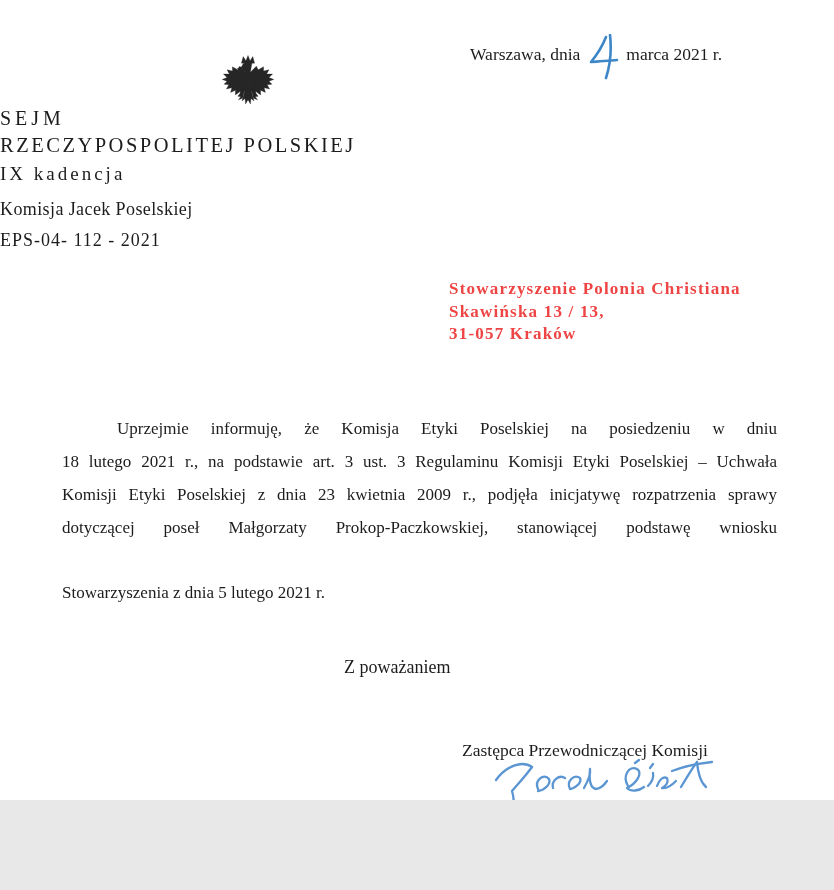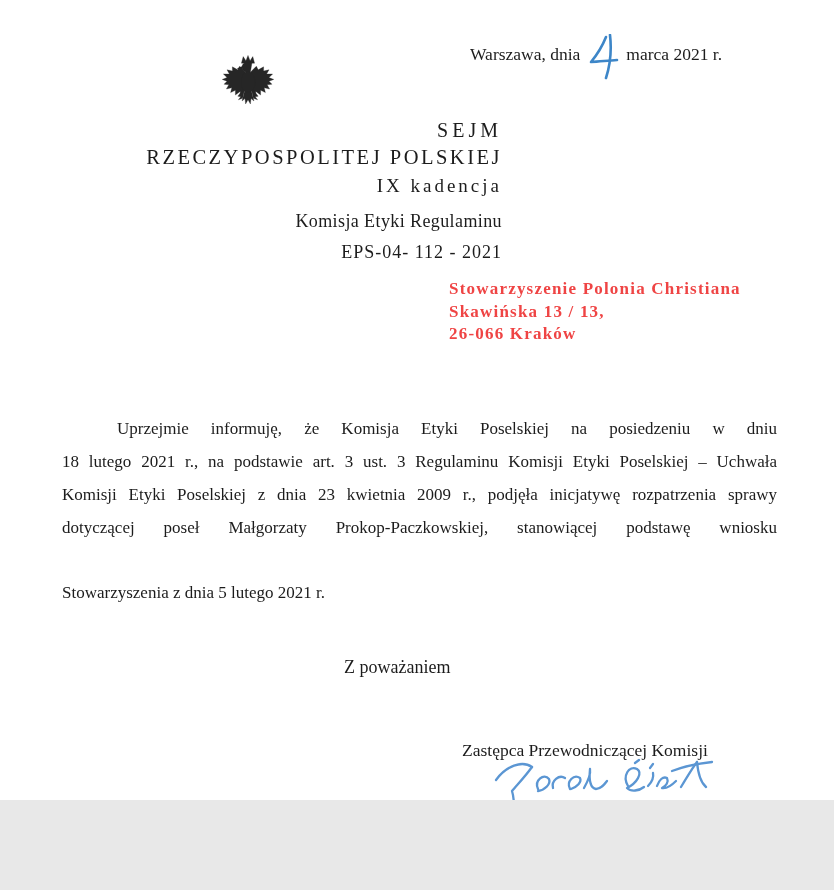--- a/index.html
+++ b/index.html
@@ -35,23 +35,23 @@
   .emblem {
     position: absolute;
     left: 218px;
     top: 54px;
     width: 60px;
     height: 58px;
   }
   .letterhead {
     position: absolute;
     left: 0;
-    top: 118px;
+    top: 106px;
     width: 502px;
-    text-align: right;
+    text-align: left;
   }
   .lh-sejm      { font-size: 20px; letter-spacing: 4px;   line-height: 25px; }
   .lh-republic  { font-size: 20.5px; letter-spacing: 2.5px; line-height: 29px; }
   .lh-term      { font-size: 19px; letter-spacing: 3px;   line-height: 27px; }
   .lh-committee { font-size: 18px; letter-spacing: 0.4px; margin-top: 10px; line-height: 24px; }
   .lh-ref       { font-size: 18px; letter-spacing: 1px;   margin-top: 7px;  line-height: 24px; }
 
   
   .recipient {
     position: absolute;
@@ -141,28 +141,28 @@
 
       <path d="M40 61 L33 70 L38 71 L34 76 L41 73.5 L43 65 Z"></path>
       <path d="M60 61 L67 70 L62 71 L66 76 L59 73.5 L57 65 Z"></path>
     </g>
   </svg>
 
   <div class="letterhead">
     <div class="lh-sejm">SEJM</div>
     <div class="lh-republic">RZECZYPOSPOLITEJ POLSKIEJ</div>
     <div class="lh-term">IX kadencja</div>
-    <div class="lh-committee">Komisja Etyki Regulaminu</div>
+    <div class="lh-committee">Komisja Jacek Poselskiej</div>
     <div class="lh-ref">EPS-04- 112 - 2021</div>
   </div>
 
   <div class="recipient">
     <div>Stowarzyszenie Polonia Christiana</div>
     <div>Skawińska 13 / 13,</div>
-    <div>26-066 Kraków</div>
+    <div>31-057 Kraków</div>
   </div>
 
   <div class="body-text">
     <div class="ln first">Uprzejmie informuję, że Komisja Etyki Poselskiej na posiedzeniu w dniu</div>
     <div class="ln">18 lutego 2021 r., na podstawie art. 3 ust. 3 Regulaminu Komisji Etyki Poselskiej – Uchwała</div>
     <div class="ln">Komisji Etyki Poselskiej z dnia 23 kwietnia 2009 r., podjęła inicjatywę rozpatrzenia sprawy</div>
     <div class="ln">dotyczącej poseł Małgorzaty Prokop-Paczkowskiej, stanowiącej podstawę wniosku</div>
     <div class="ln last">Stowarzyszenia z dnia 5 lutego 2021 r.</div>
   </div>
 

